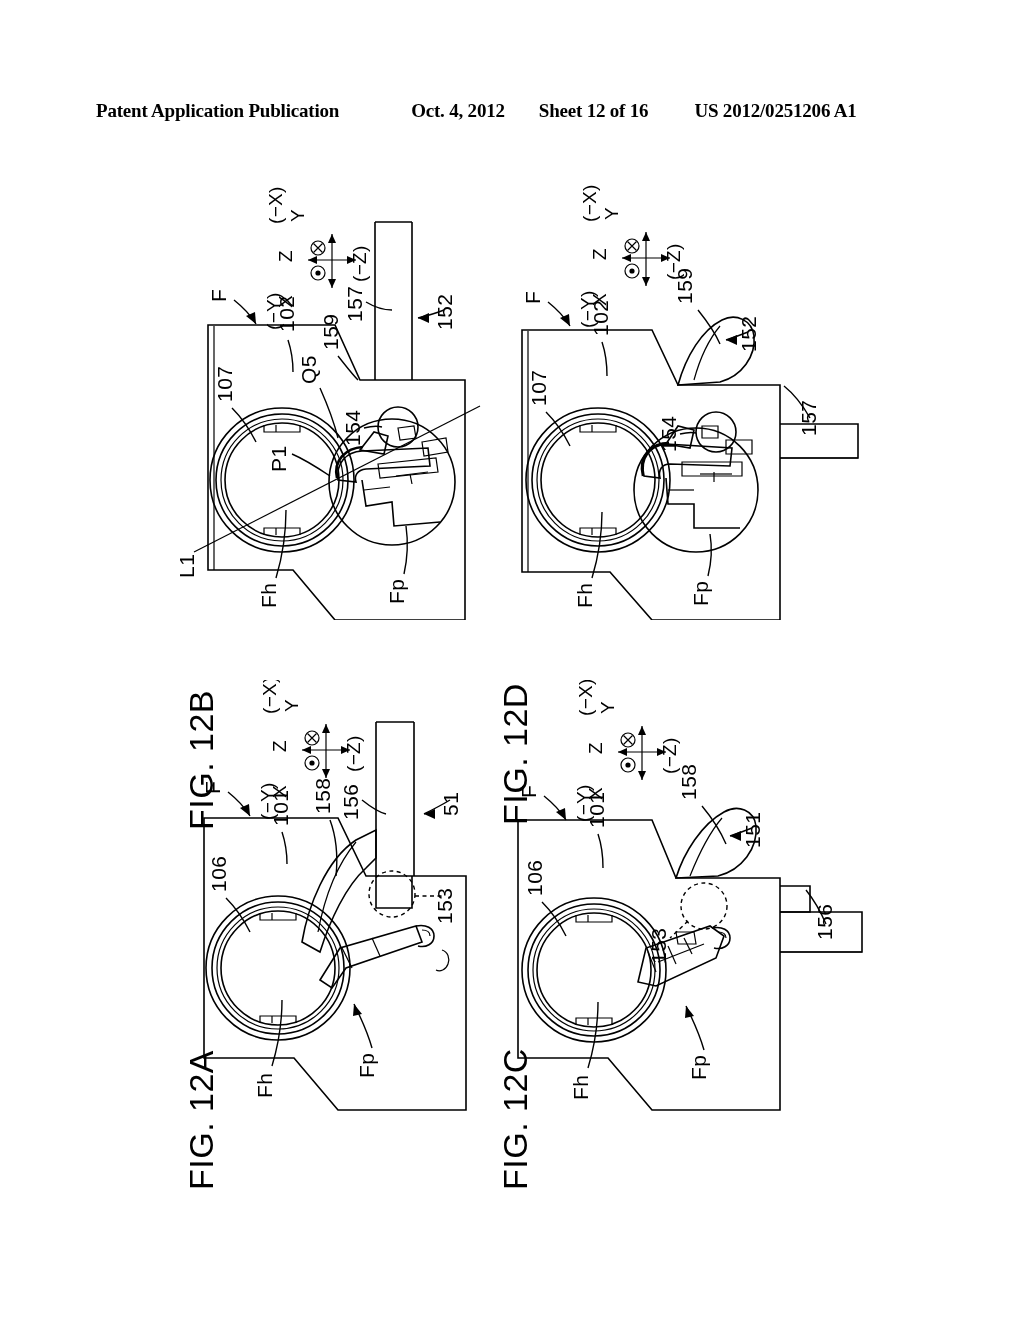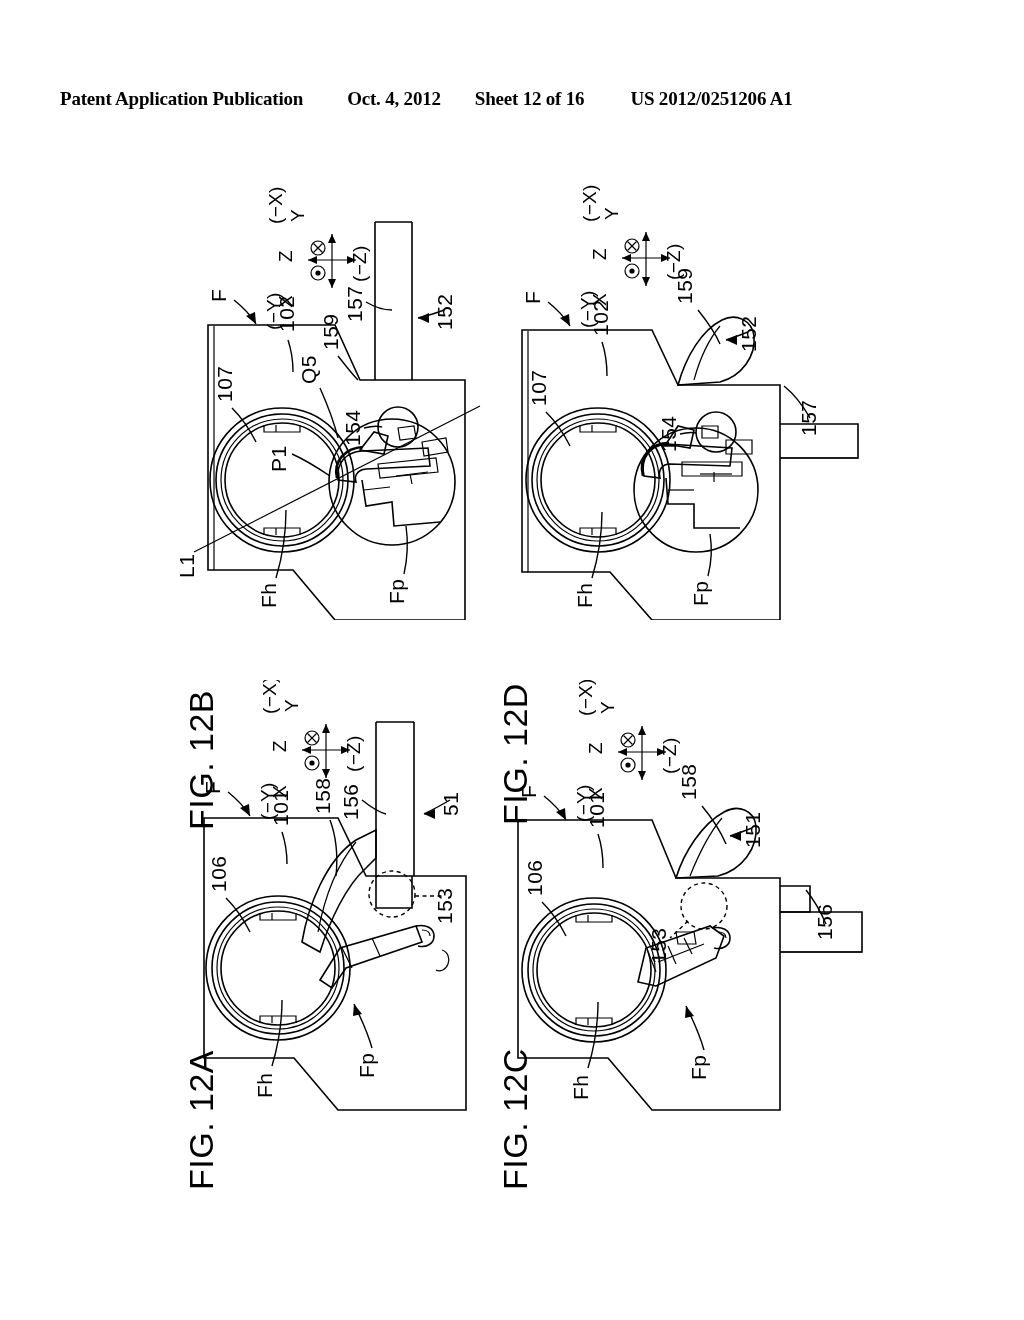--- a/index.html
+++ b/index.html
@@ -27,24 +27,24 @@
     display: flex;
     flex-direction: row;
     align-items: baseline;
     justify-content: flex-start;
     font-family: "Liberation Serif", serif;
     font-weight: bold;
     font-size: 19px;
     letter-spacing: -0.2px;
     white-space: nowrap;
   }
-  #page-header .hdr-pub   { margin-left: 60px; }
-  #page-header .hdr-date  { margin-left: 44px; }
+  #page-header .hdr-pub   { margin-left: 96px; }
+  #page-header .hdr-date  { margin-left: 72px; }
   #page-header .hdr-sheet { margin-left: 34px; }
-  #page-header .hdr-pat   { margin-left: 46px; }
+  #page-header .hdr-pat   { margin-left: 46px; margin-top: 12px; }
 
   
   .fig-panel {
     position: absolute;
   }
   .fig-caption {
     position: absolute;
     font-family: "Liberation Sans", sans-serif;
     font-size: 34px;
     font-weight: normal;

